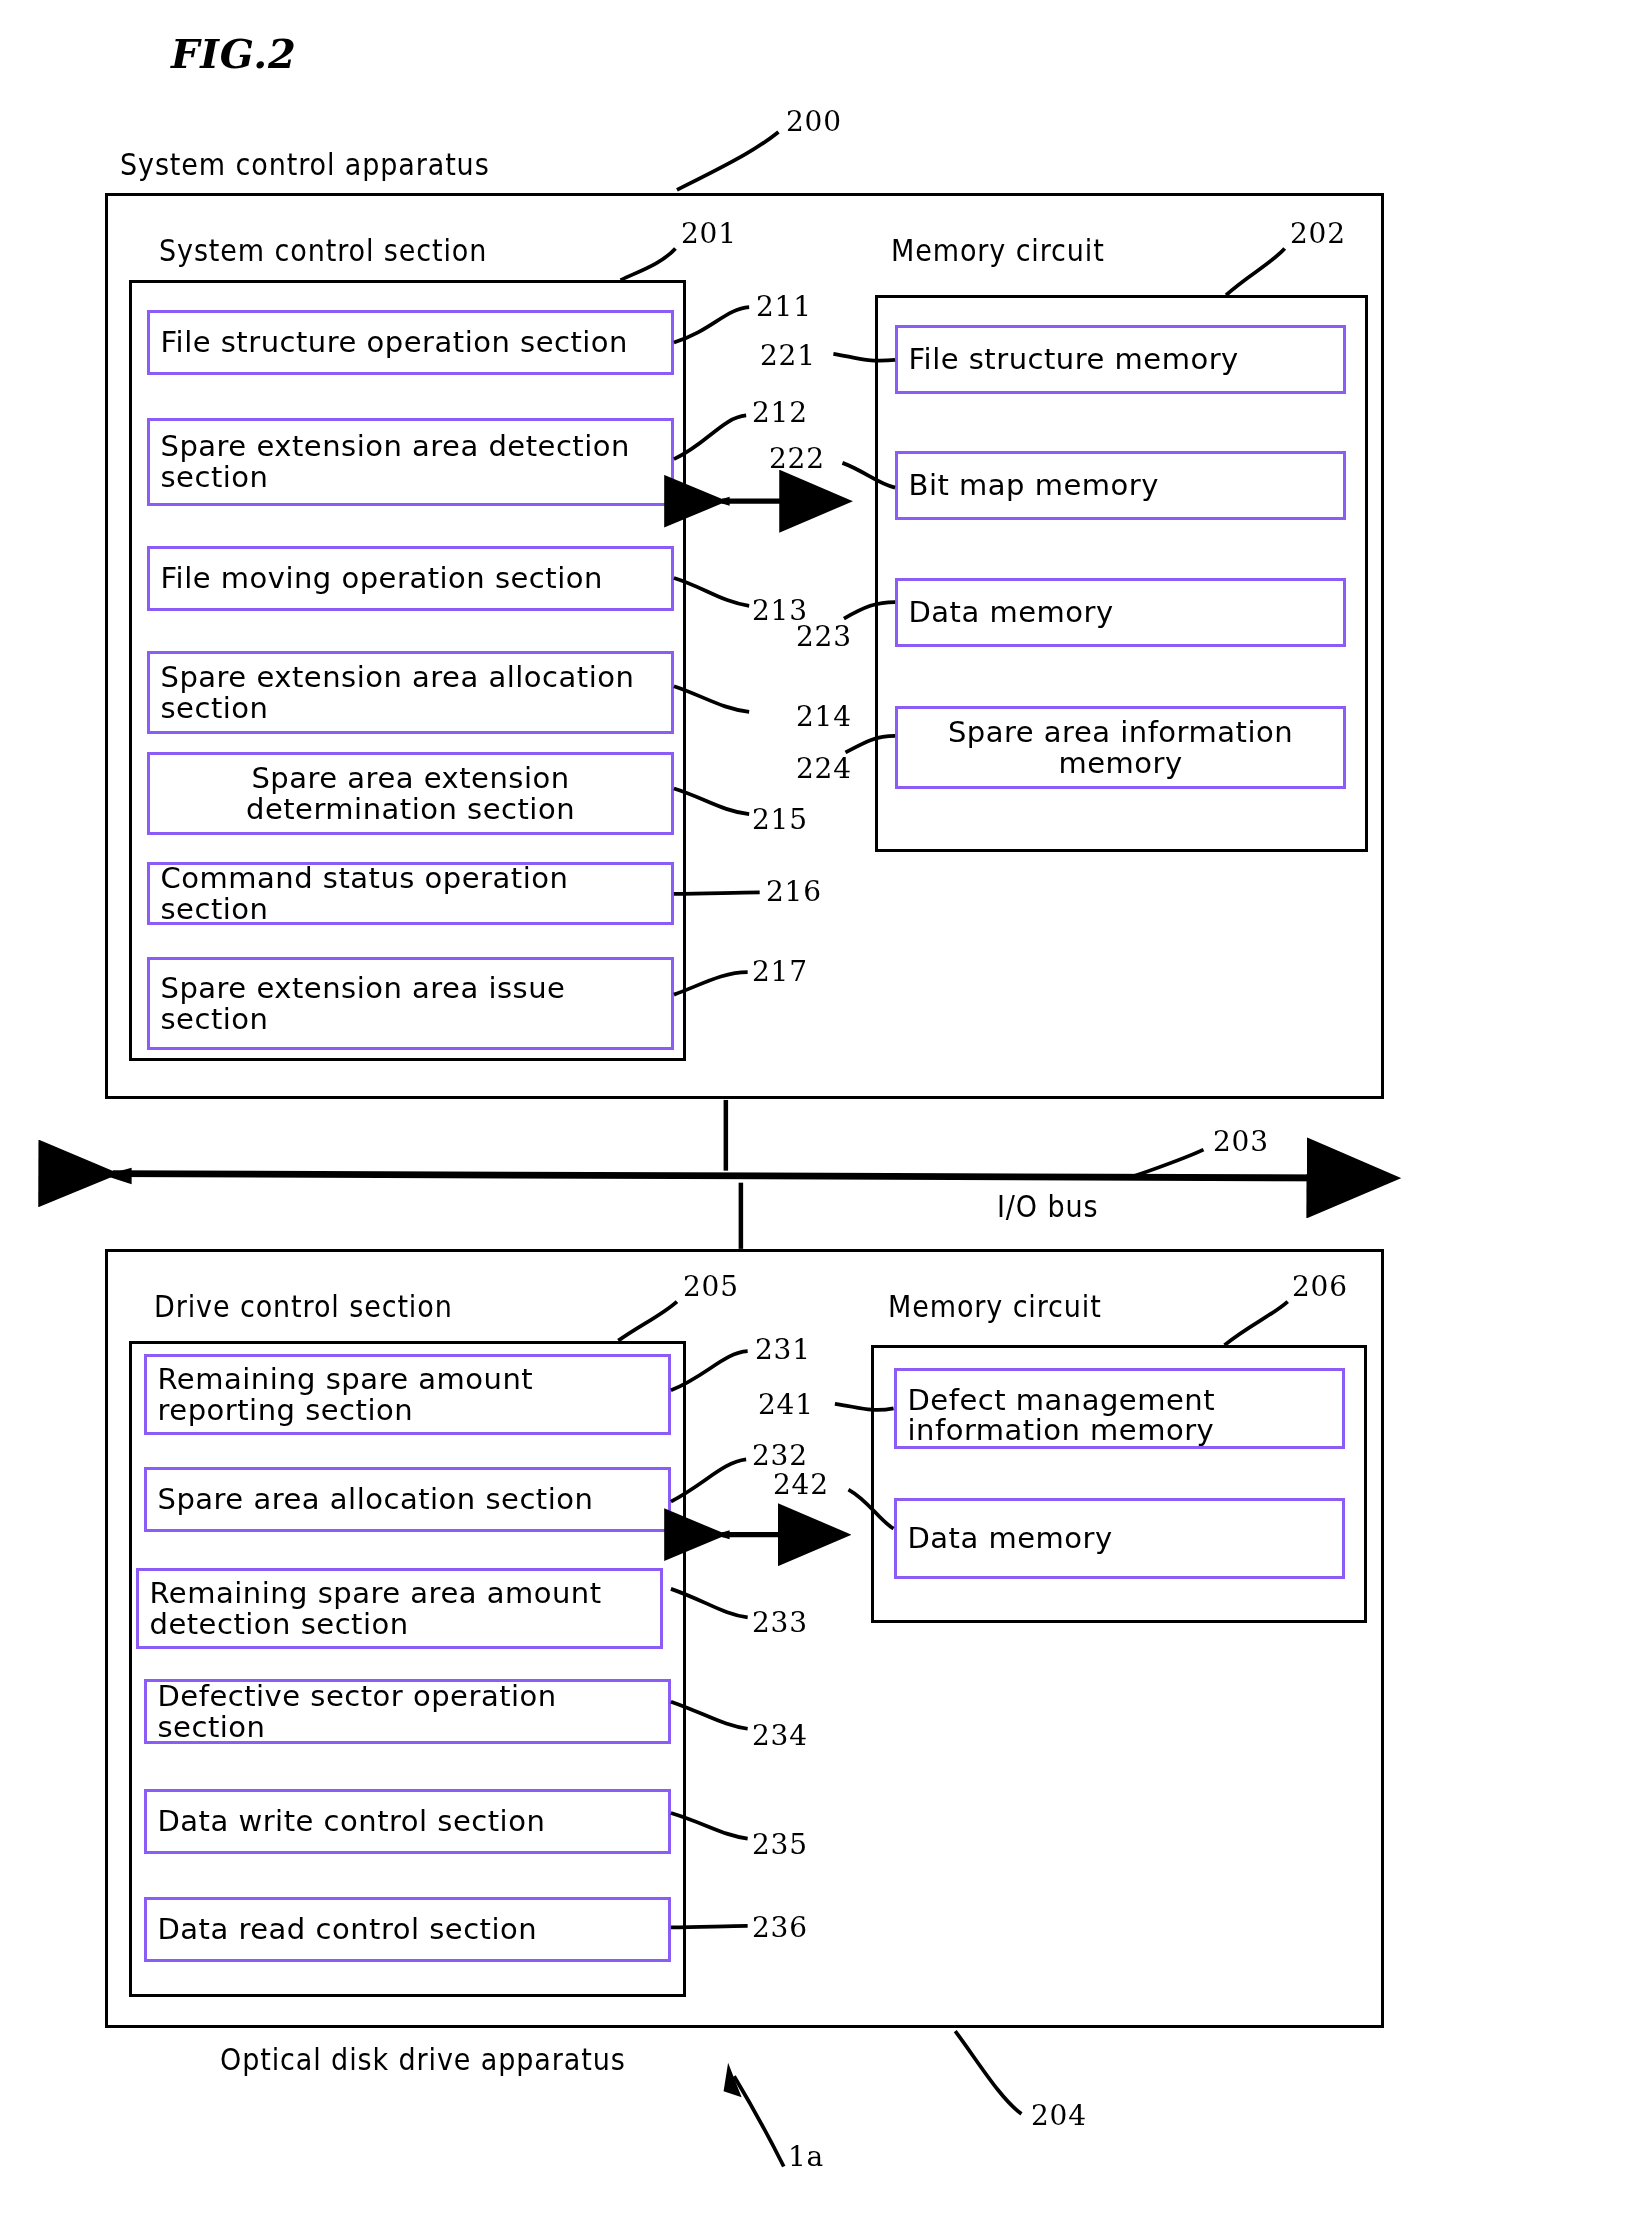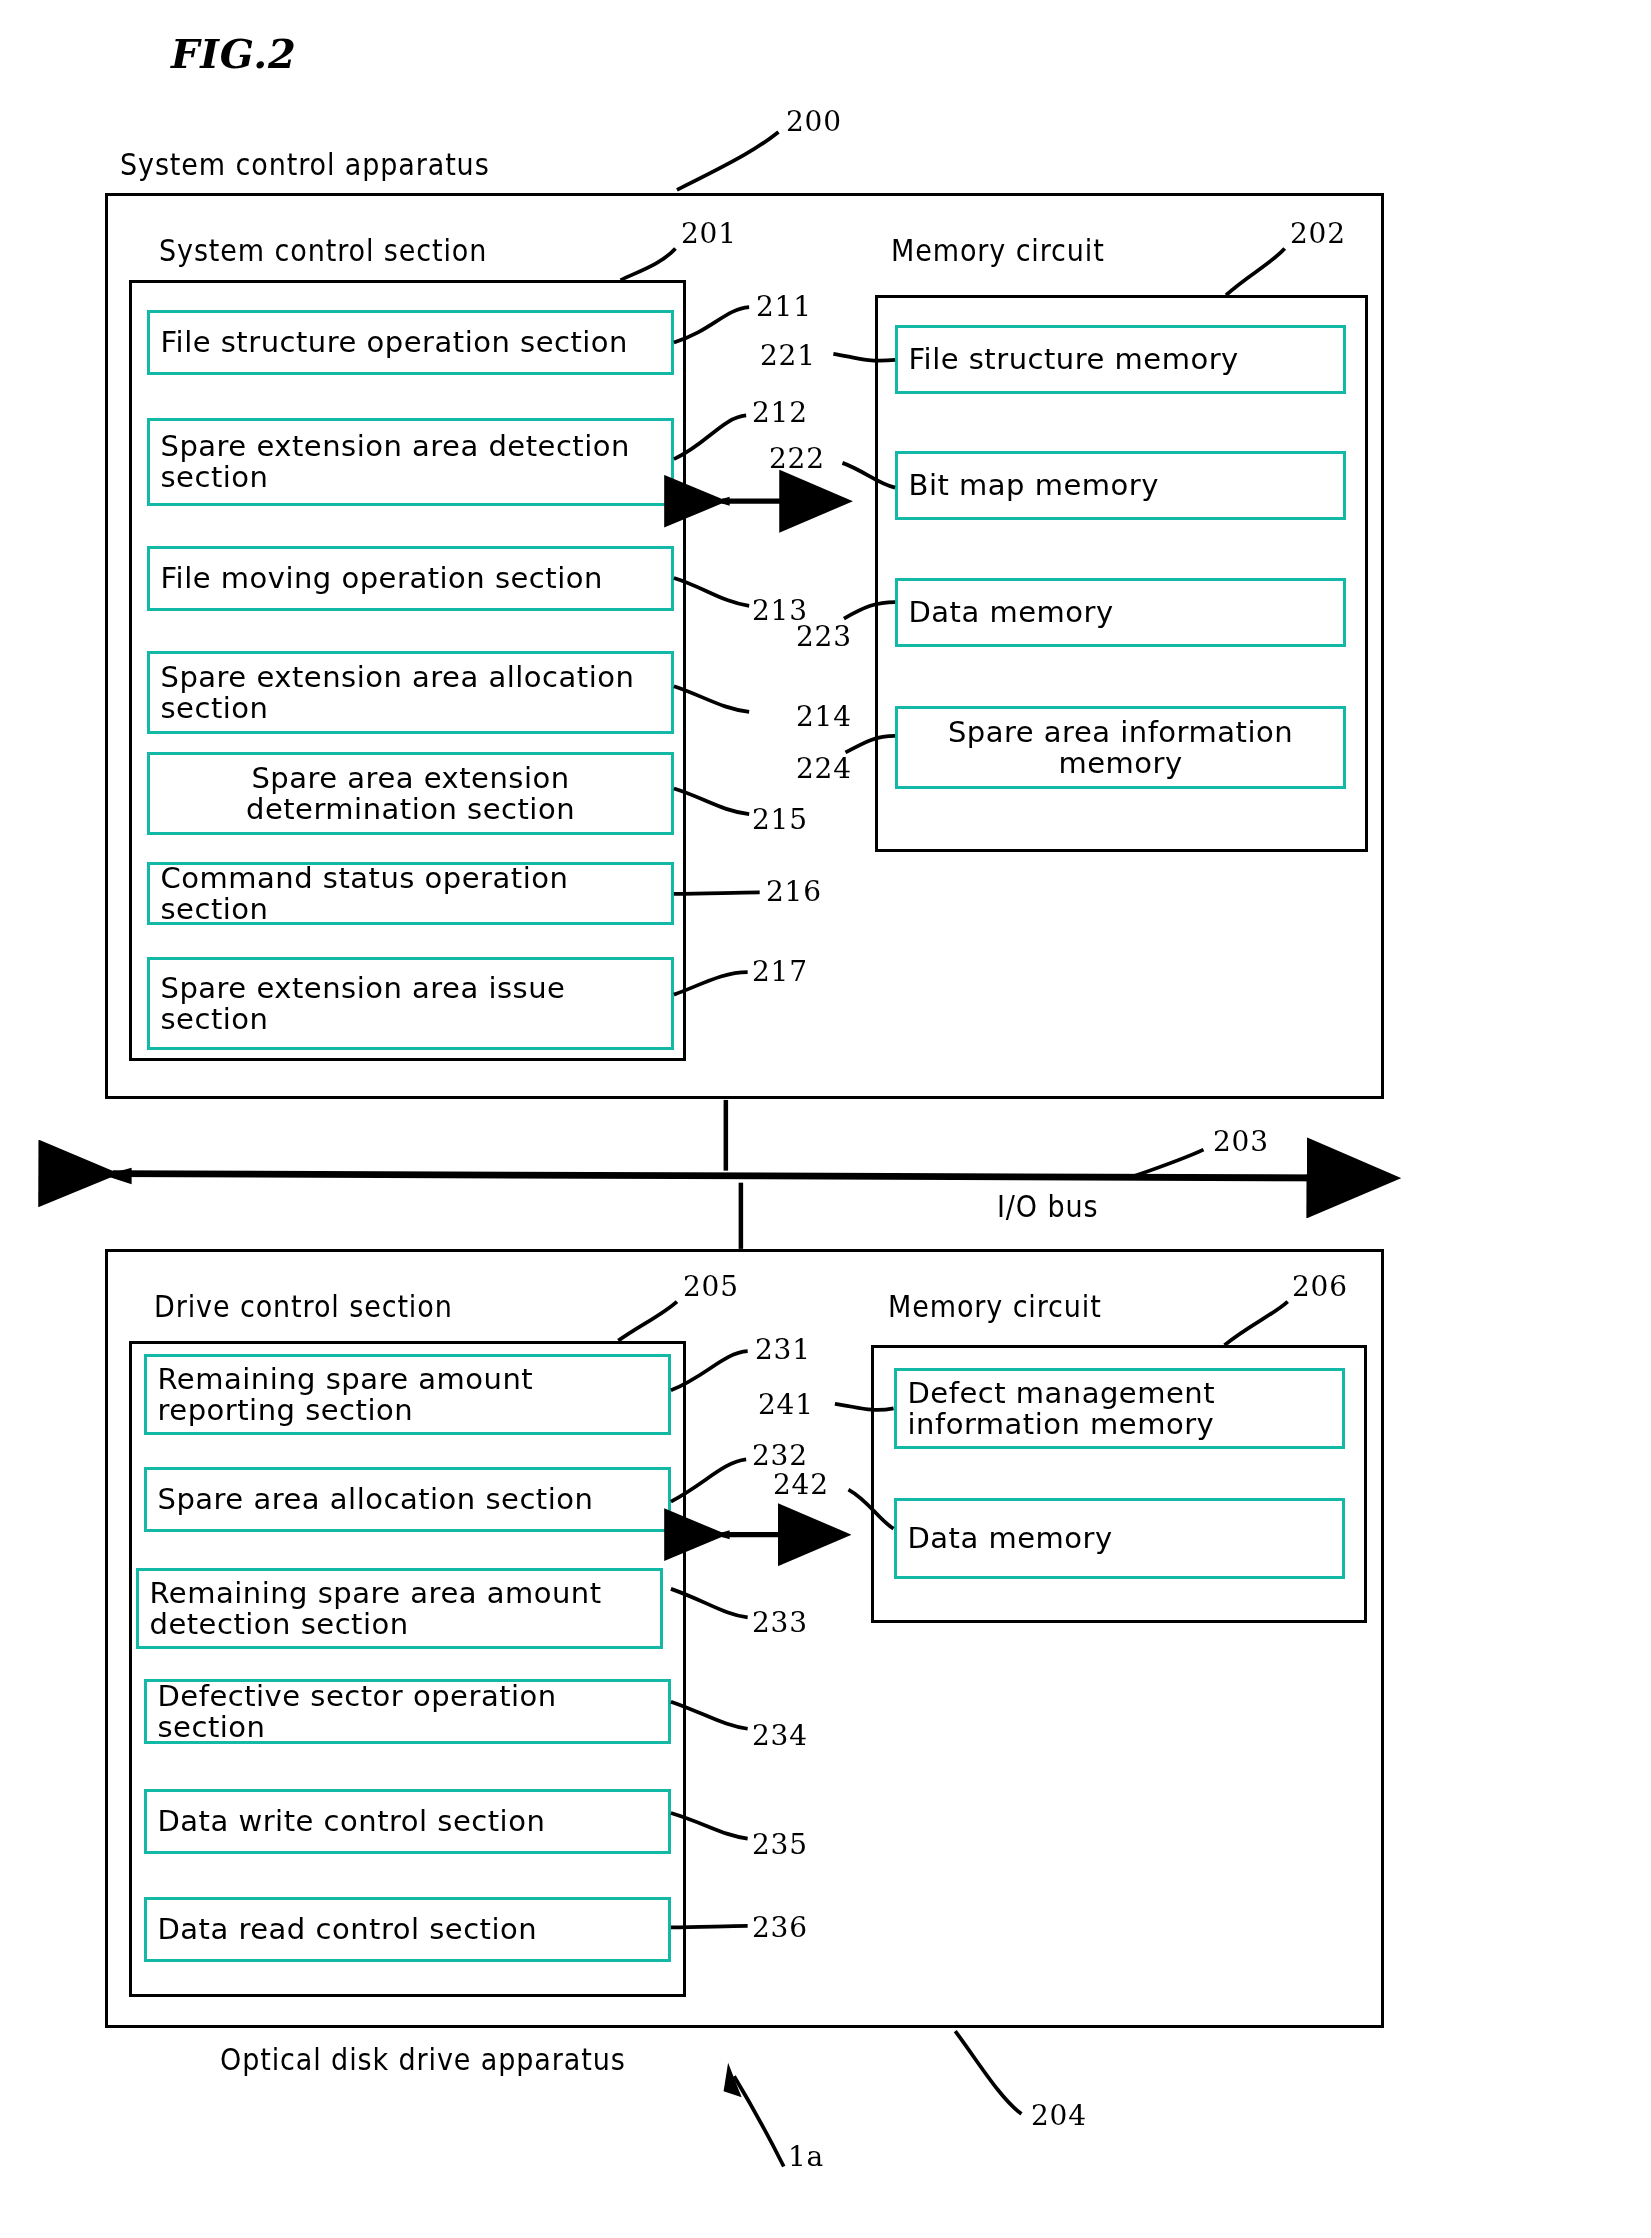--- a/index.html
+++ b/index.html
@@ -46,21 +46,21 @@
   
   .outer-frame {
     border: 3.8px solid #000;
     box-sizing: border-box;
   }
   .group-frame {
     border: 3.8px solid #000;
     box-sizing: border-box;
   }
   .unit-box {
-    border: 3px solid #14b8a6;
+    border: 3px solid #8b5cf6;
     box-sizing: border-box;
     display: flex;
     align-items: center;
     padding-left: 10.5px;
     padding-right: 6px;
   }
   .unit-box .txt {
     font-size: 29px;
     line-height: 1.06;
     letter-spacing: 0.5px;
@@ -184,21 +184,21 @@
 
   <div class="abs unit-box" style="left:144px; top:1897px; width:527px; height:65px;">
     <span class="txt">Data read control section</span>
   </div>
   <div class="abs refnum" style="left:752px; top:1911px;">236</div>
 
   <div class="abs label" style="left:888px; top:1289px;">Memory circuit</div>
   <div class="abs refnum" style="left:1292px; top:1270px;">206</div>
   <div class="abs group-frame" id="lower-mem-frame" style="left:871px; top:1345px; width:496px; height:278px;"></div>
 
-  <div class="abs unit-box" style="left:894px; top:1368px; width:451px; height:81px;">
+  <div class="abs unit-box" style="left:894px; top:1368px; width:451px; height:81px;align-items:flex-end;">
     <span class="txt">Defect management information memory</span>
   </div>
   <div class="abs refnum" style="left:758px; top:1388px;">241</div>
 
   <div class="abs unit-box" style="left:894px; top:1498px; width:451px; height:81px;">
     <span class="txt">Data memory</span>
   </div>
   <div class="abs refnum" style="left:773px; top:1468px;">242</div>
 
   <div class="abs label" style="left:220px; top:2042px;">Optical disk drive apparatus</div>

